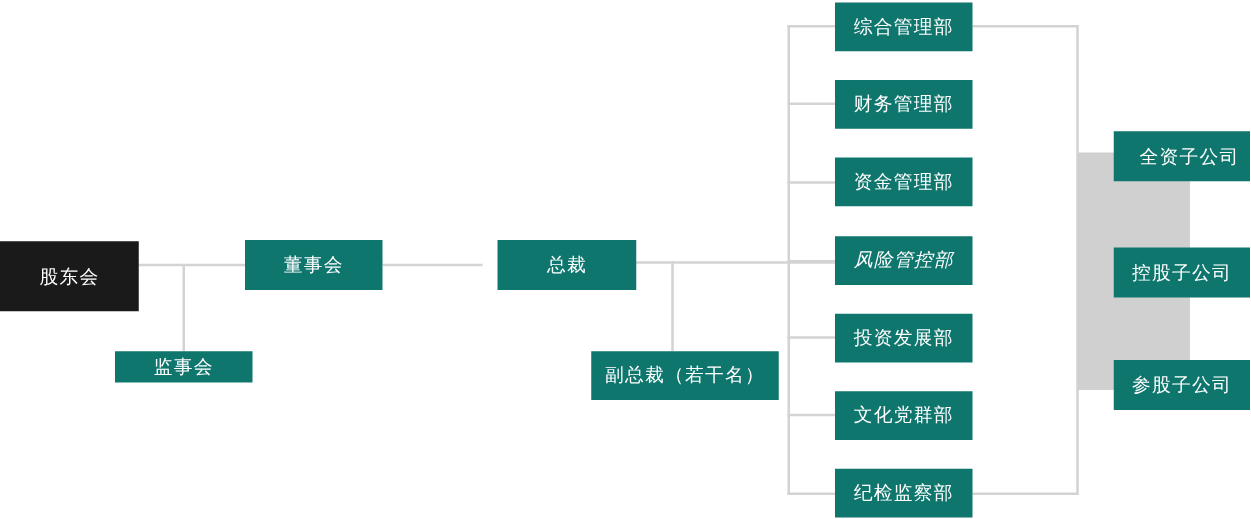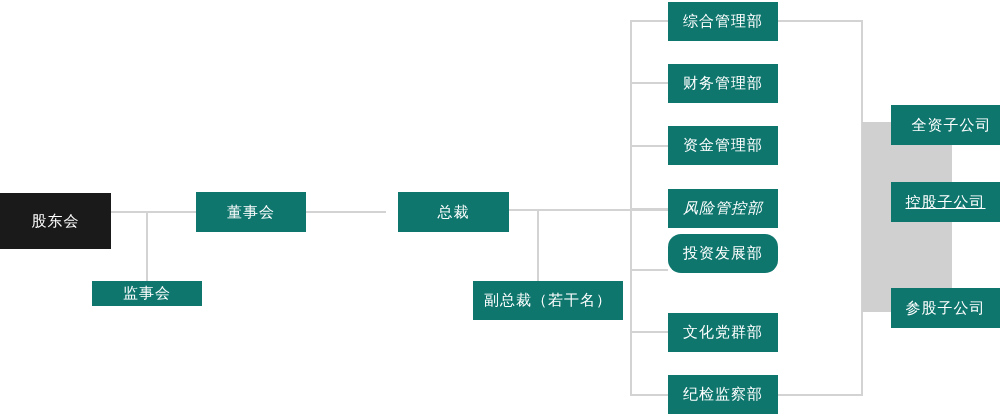--- a/index.html
+++ b/index.html
@@ -50,28 +50,28 @@
   .n-board        { left: 196px; top: 192px; width: 110px; height: 40px; text-align: right; }
   .n-president    { left: 398px; top: 192px; width: 111px; height: 40px; }
   .n-vp           { left: 473px; top: 281px; width: 150px; height: 39px; }
 
   
   .dept { left: 668px; width: 110px; height: 39px; }
   .n-dept-0 { top: 2px; }
   .n-dept-1 { top: 64px; }
   .n-dept-2 { top: 126px; }
   .n-dept-3 { top: 189px; font-style: italic; }
-  .n-dept-4 { top: 234px; border-radius: 13px; }
+  .n-dept-4 { top: 251px; }
   .n-dept-5 { top: 313px; }
   .n-dept-6 { top: 375px; }
 
   
   .subsid { left: 891px; width: 109px; height: 40px; }
   .n-sub-0 { top: 105px; padding-left: 12px; }
-  .n-sub-1 { top: 182px; text-decoration: underline; }
+  .n-sub-1 { top: 198px; }
   .n-sub-2 { top: 288px; font-family: Liberation Serif, serif; }
 
   
   .l-h1   { left: 111px; top: 211px; width: 85px;  height: 2px; }
   .l-h2   { left: 306px; top: 211px; width: 80px;  height: 2px; }
   .l-h3   { left: 497px; top: 209px; width: 171px; height: 2px; }
   .l-v1   { left: 146px; top: 211px; width: 2px;   height: 70px; }
   .l-v2   { left: 537px; top: 209px; width: 2px;   height: 72px; }
   .l-bus  { left: 630px; top: 20px;  width: 2px;   height: 376px; }
   .l-stub { left: 630px; width: 38px; height: 2px; }

